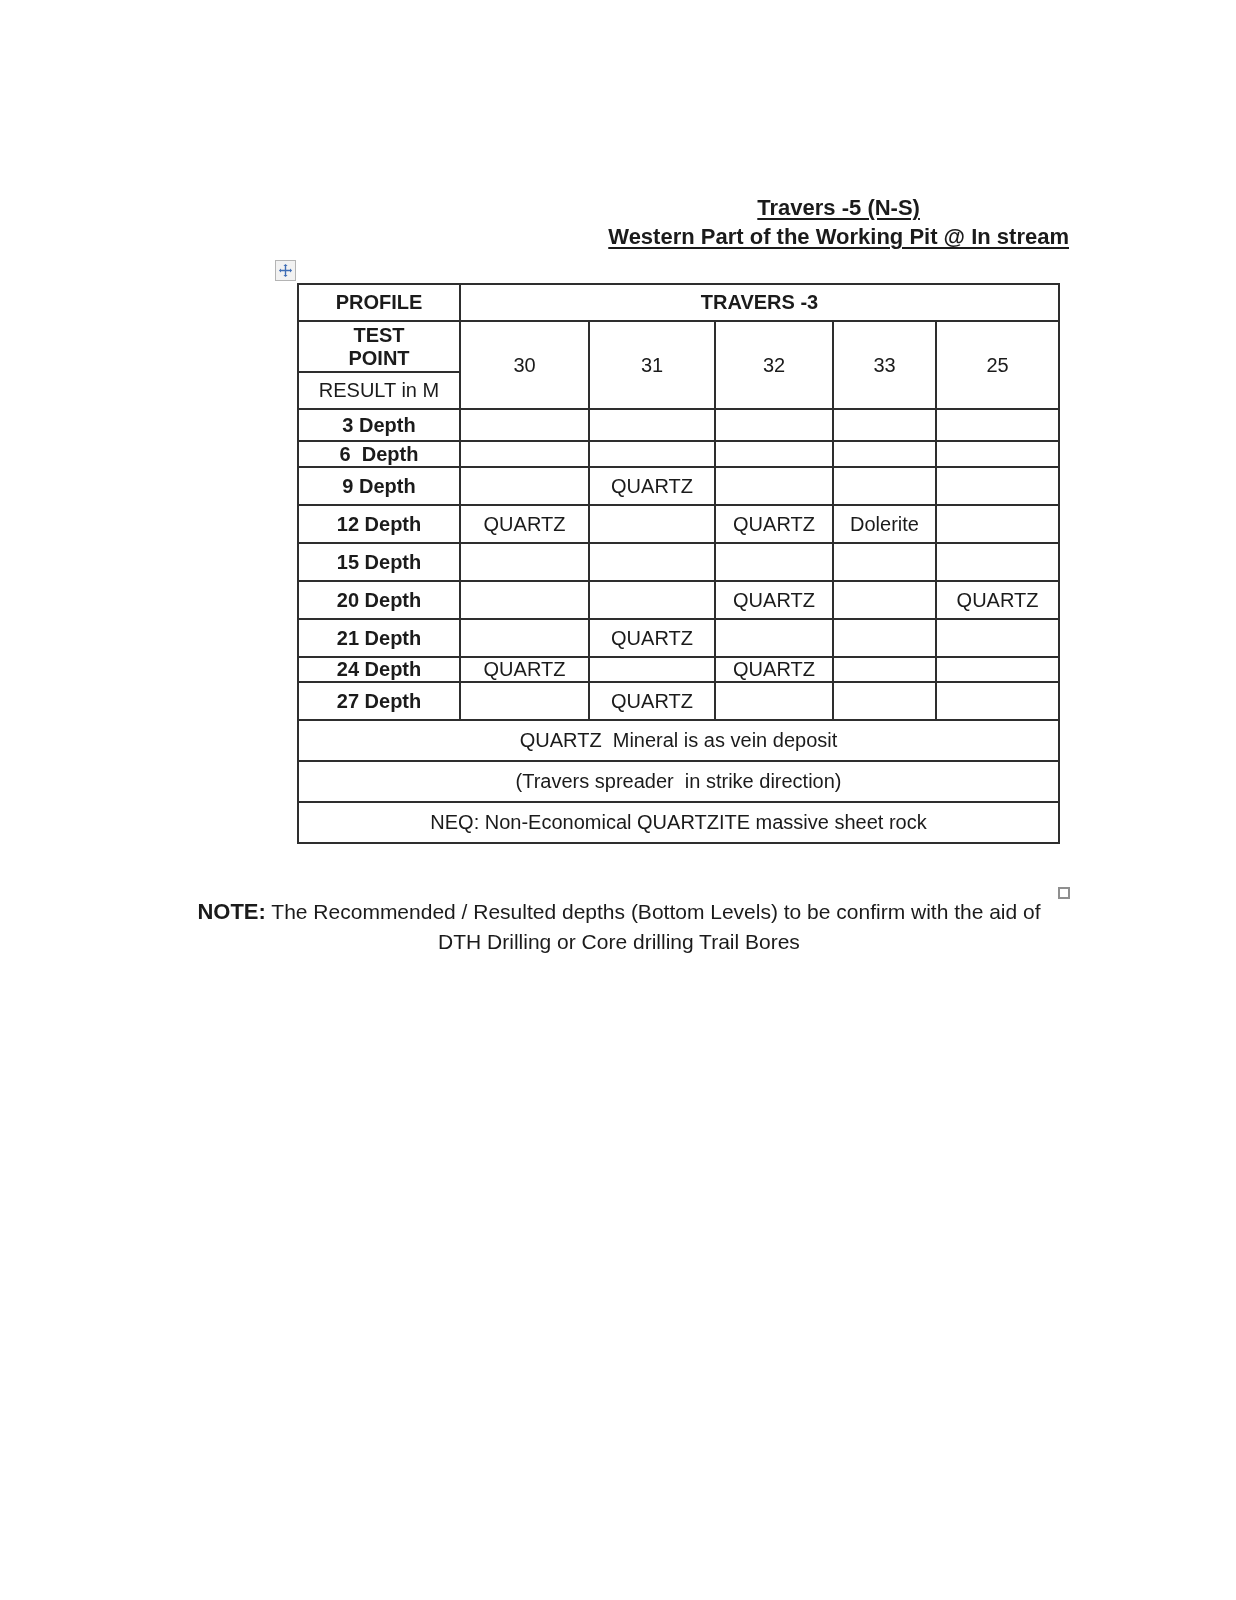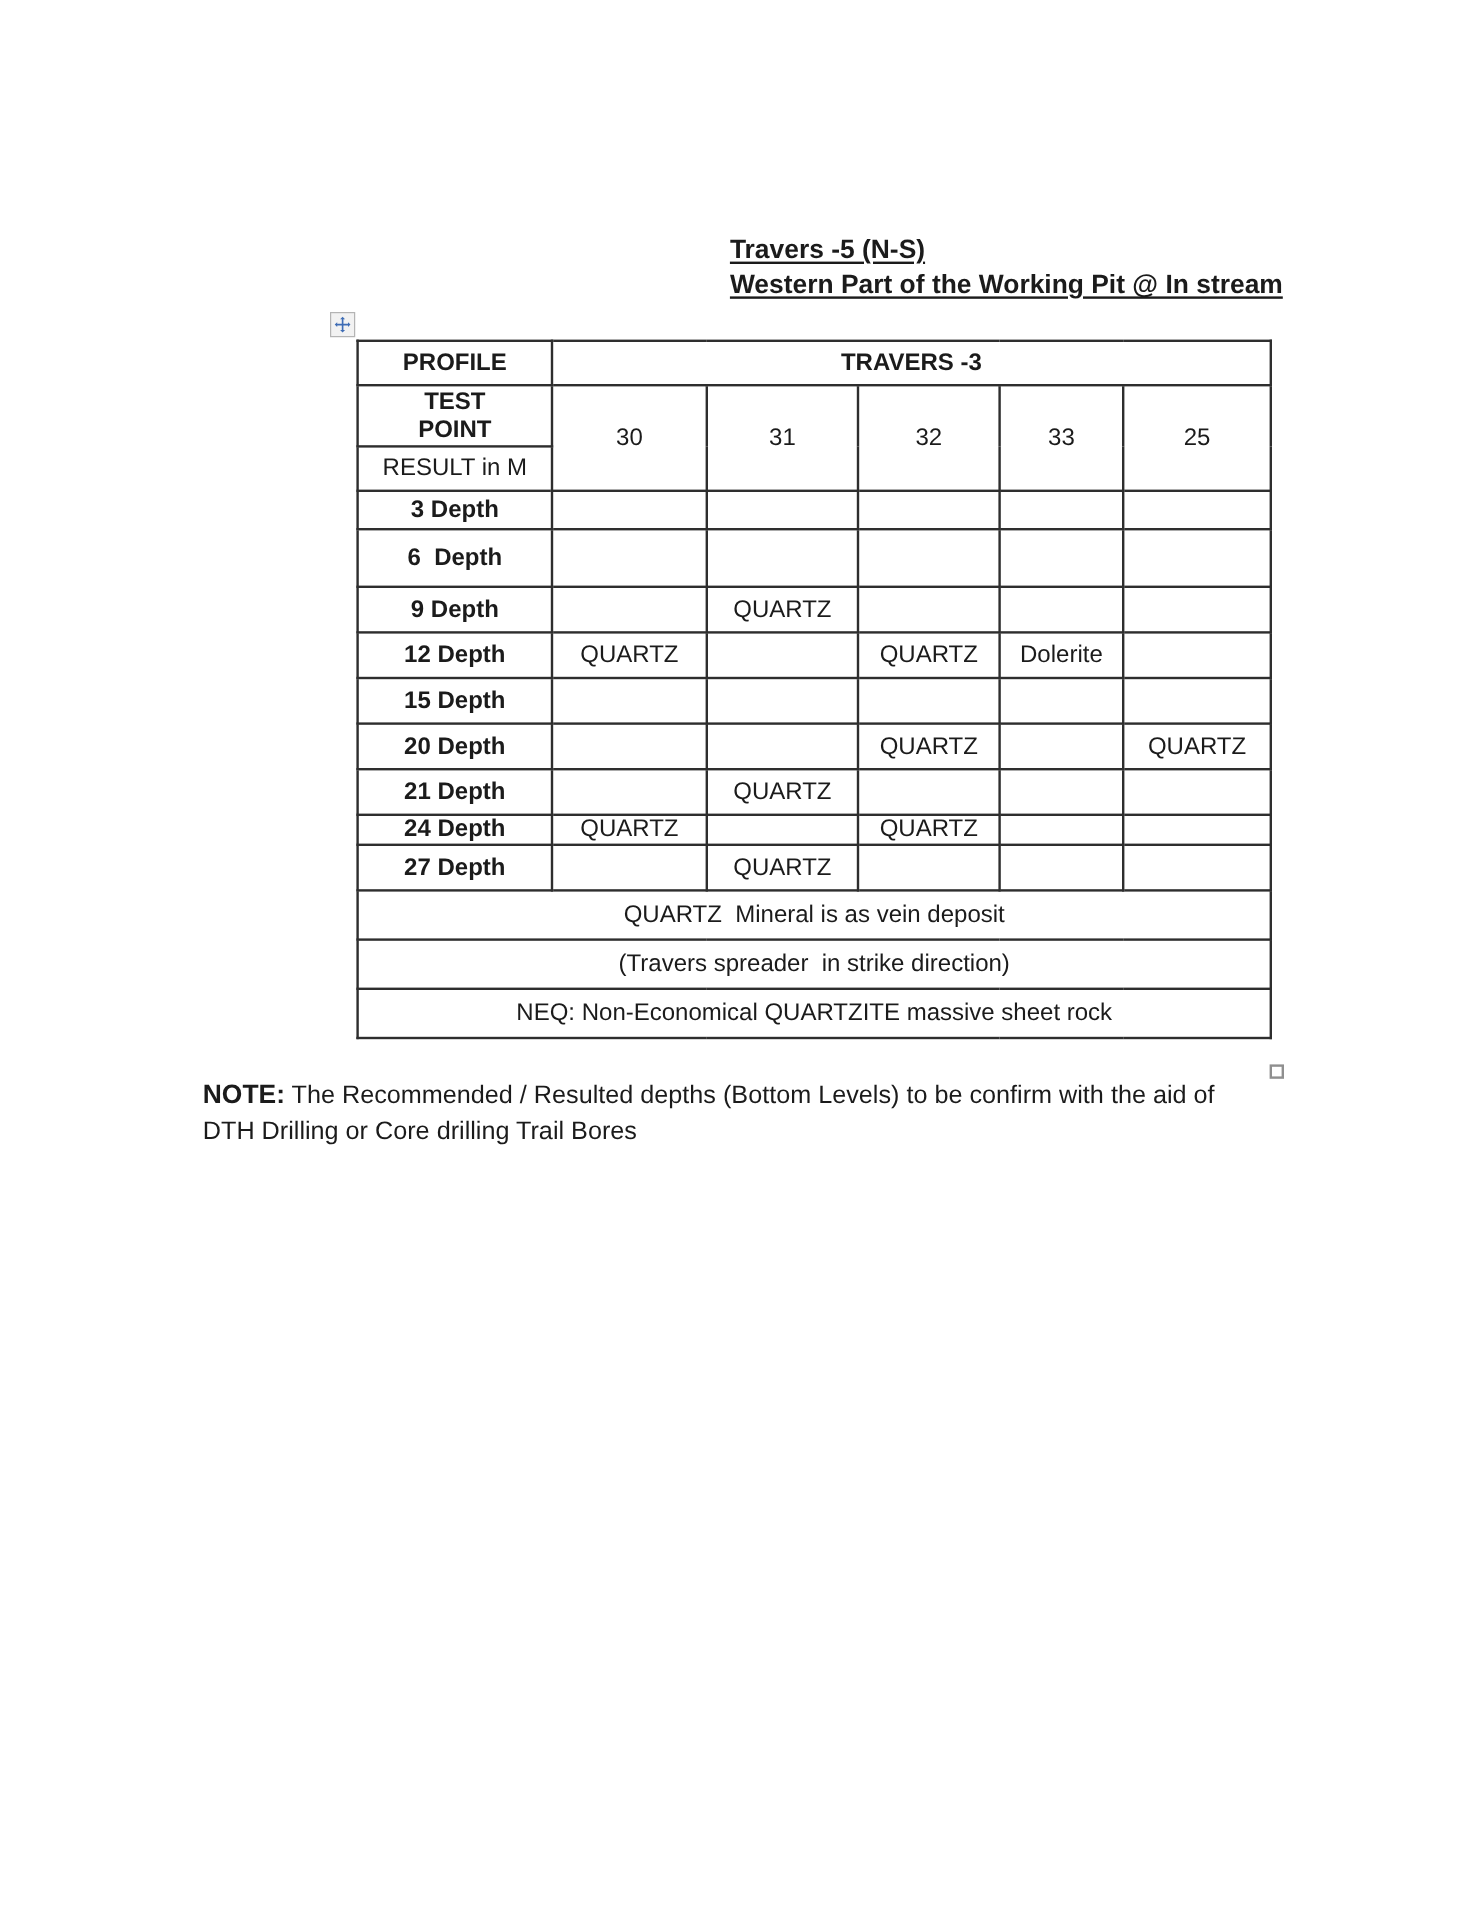--- a/index.html
+++ b/index.html
@@ -9,21 +9,21 @@
     font-family: "Liberation Sans", sans-serif;
     color: #1b1b1b;
     position: relative;
     overflow: hidden;
   }
 
   .doc-title {
     position: absolute;
     top: 193px;
     right: 167px;
-    text-align: left;
+    text-align: center;
     font-weight: bold;
     font-size: 22px;
     line-height: 29px;
   }
   .doc-title .title-line {
     text-decoration: underline;
     text-decoration-thickness: 2px;
     text-underline-offset: 3px;
   }
 
@@ -66,21 +66,21 @@
     background: #ffffff;
     border: 2px solid #8f8f8f;
     cursor: nwse-resize;
   }
 
   .note {
     position: absolute;
     top: 897px;
     right: 167px;
     width: 900px;
-    text-align: left;
+    text-align: center;
     font-size: 21px;
     line-height: 30px;
   }
   .note .note-label { font-weight: bold; font-size: 22px; }
 </style>
 </head>
 <body>
 
 <div>
 
@@ -123,21 +123,21 @@
       </tr>
 
       <tr style="height:32px">
         <td class="hdr">3 Depth</td>
         <td class="plain"></td>
         <td class="plain"></td>
         <td class="plain"></td>
         <td class="plain"></td>
         <td class="plain"></td>
       </tr>
-      <tr style="height:48px">
+      <tr style="height:26px">
         <td class="hdr">6  Depth</td>
         <td class="plain"></td>
         <td class="plain"></td>
         <td class="plain"></td>
         <td class="plain"></td>
         <td class="plain"></td>
       </tr>
       <tr style="height:38px">
         <td class="hdr">9 Depth</td>
         <td class="plain"></td>

